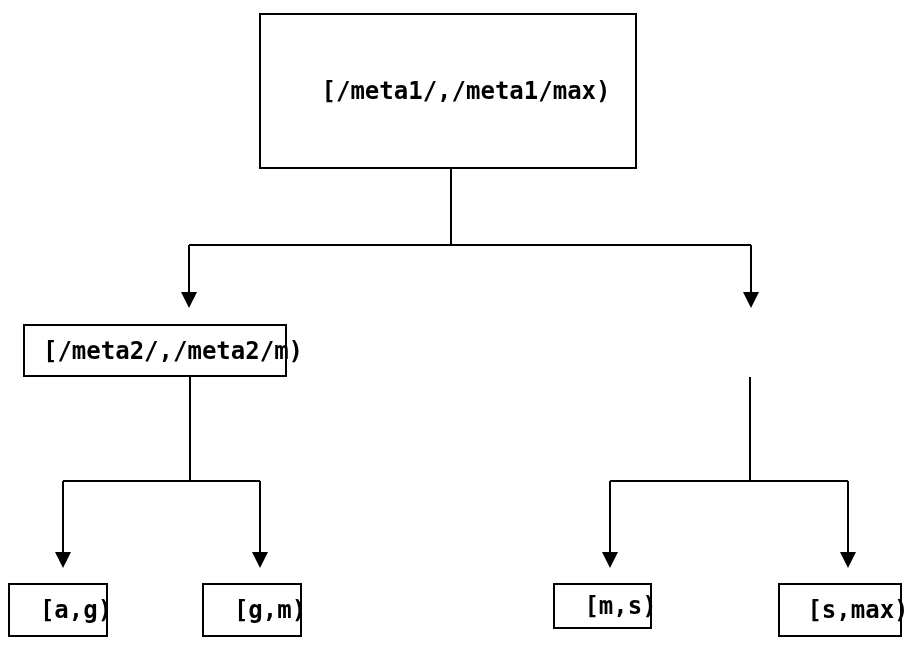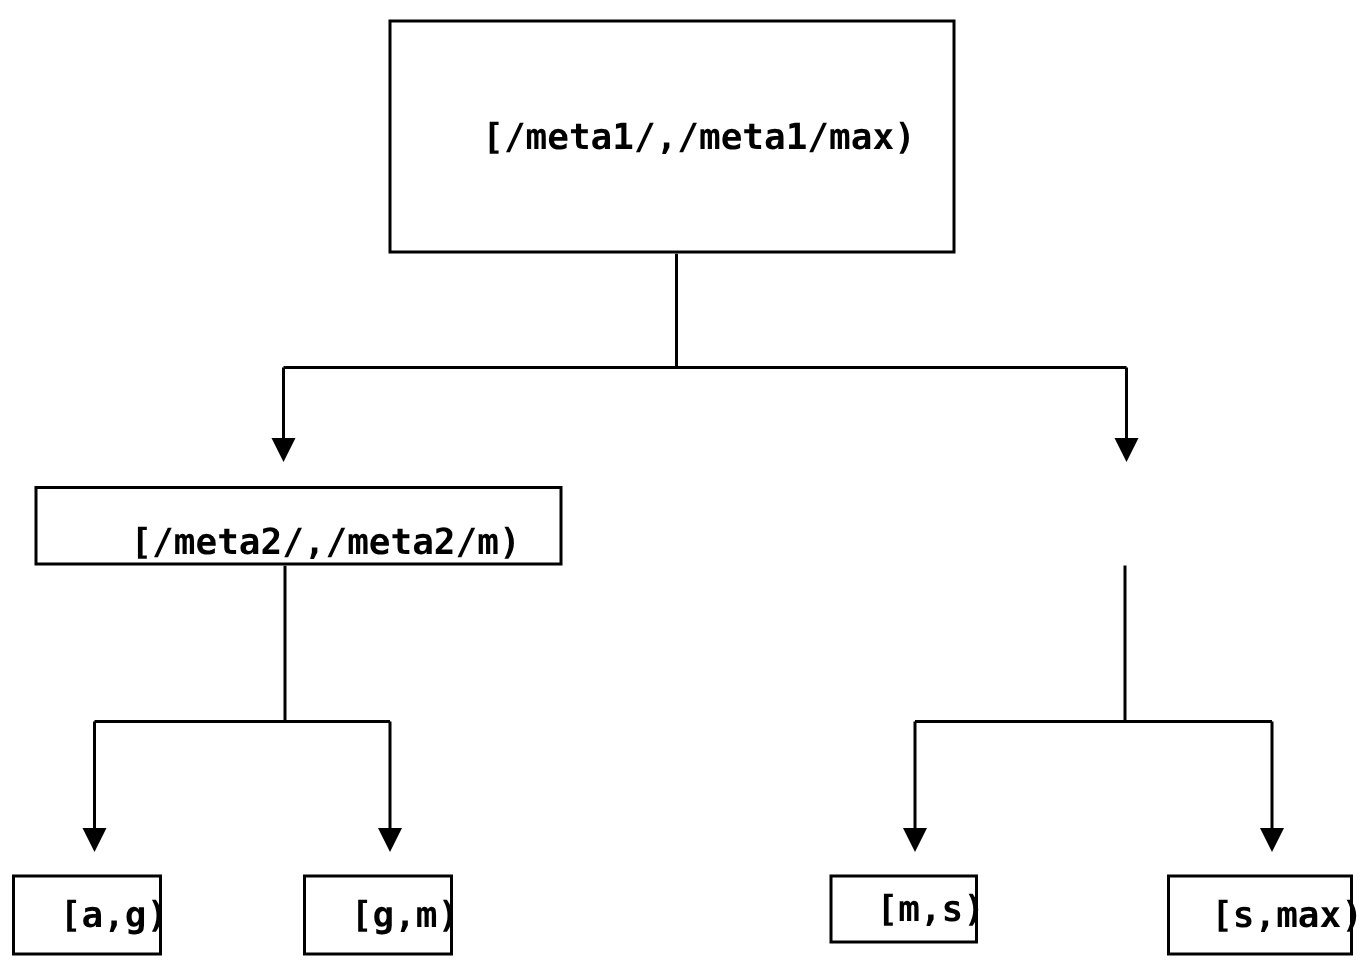--- a/index.html
+++ b/index.html
@@ -36,21 +36,21 @@
     align-items: center;
     justify-content: center;
     font-family: "DejaVu Sans Mono", "Liberation Mono", monospace;
     font-weight: bold;
     font-size: 24px;
     white-space: nowrap;
     padding-left: 36px;
   }
   
   .node-root        { left: 259px; top: 13px;  width: 378px; height: 156px; }
-  .node-child-left  { left: 23px;  top: 324px; width: 352px; height: 53px; align-items: flex-end;  }
+  .node-child-left  { left: 23px;  top: 324px; width: 264px; height: 53px;  }
   .node-child-right { left: 583px; top: 324px; width: 317px; height: 53px;  }
   .node-leaf-ag     { left: 8px;   top: 583px; width: 100px; height: 54px;  }
   .node-leaf-gm     { left: 202px; top: 583px; width: 100px; height: 54px;  }
   .node-leaf-ms     { left: 553px; top: 583px; width: 99px;  height: 46px;  }
   .node-leaf-smax   { left: 778px; top: 583px; width: 124px; height: 54px; text-align: center;  }
 
   .edge {
     fill: none;
     stroke: var(--line);
     stroke-width: 2;

